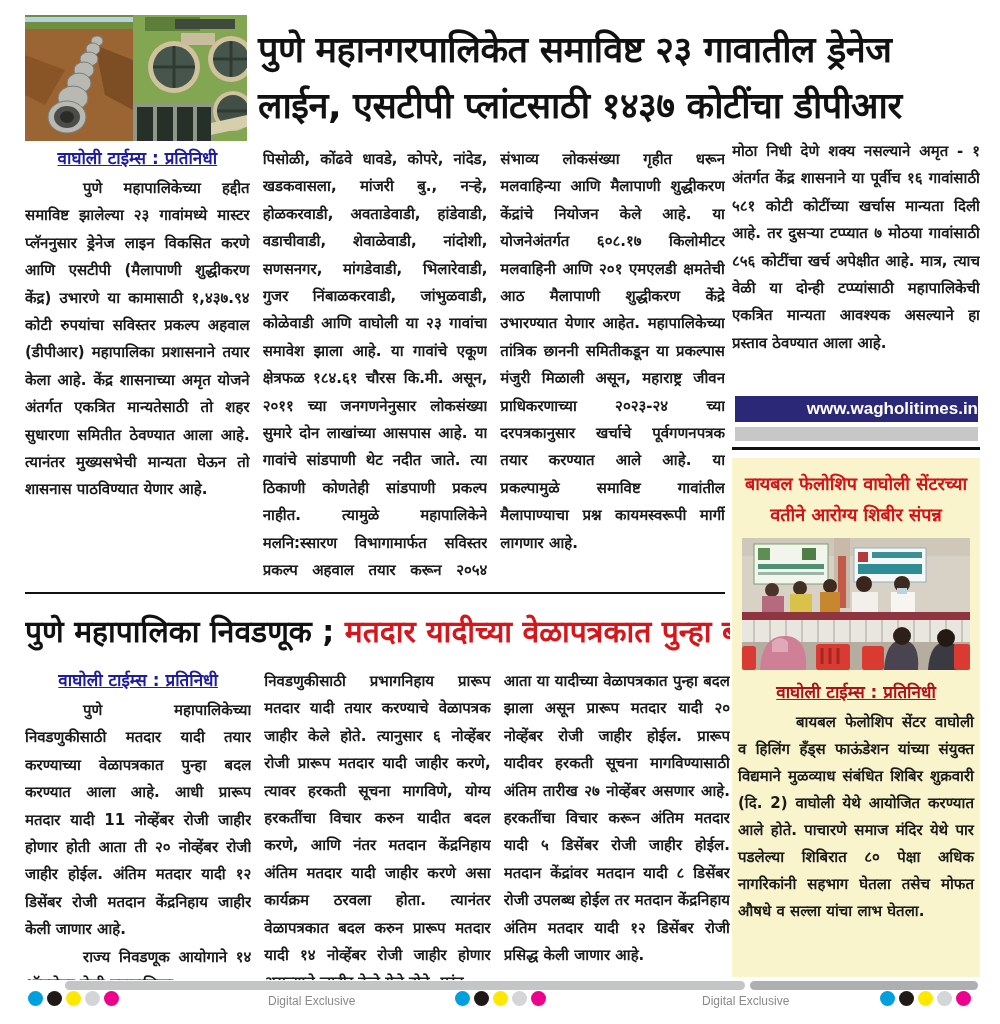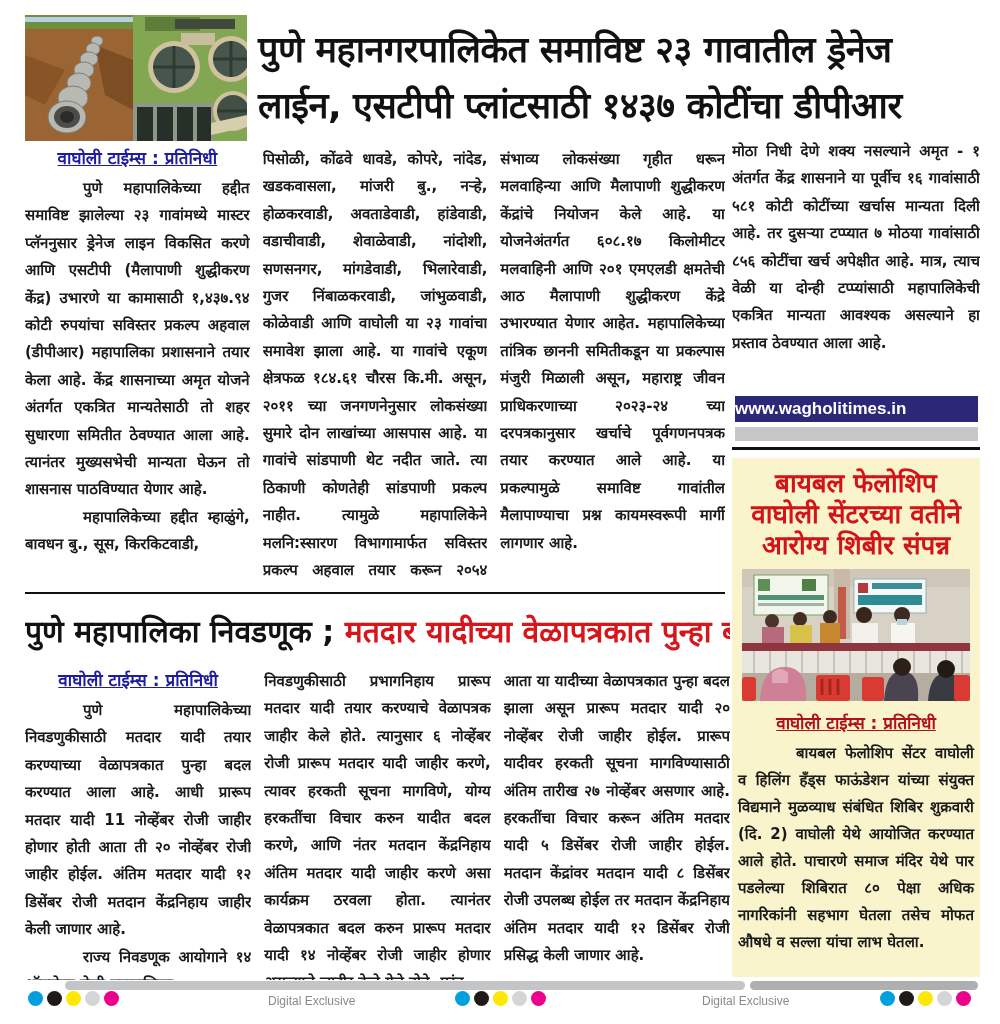--- a/index.html
+++ b/index.html
@@ -20,26 +20,26 @@
     text-decoration:underline; margin-bottom:6px; }
   .byline.red { color:#b01116; }
   .body-txt { font-size:15px; line-height:27.4px; font-weight:bold; color:#1a1a1a;
     text-align:justify; }
   .body-txt p.indent { text-indent:58px; }
   .rule { position:absolute; background:#111; height:2px; }
 
   
   .col4wrap { position:absolute; left:732px; top:138px; width:248px; }
   .col4text { height:254px; overflow:hidden; }
-  .site-banner { margin:4px 2px 0 3px; background:#2c2878; color:#fff; text-align:left;
+  .site-banner { margin:4px 2px 0 3px; background:#2c2878; color:#fff; text-align:right;
     font-size:17px; font-weight:bold; padding:3px 0; font-family:"Liberation Sans",sans-serif; }
   .gray-bar { margin:5px 2px 0 3px; background:#c7c7c7; height:14px; }
   .col4rule { margin:6px 0 0 0; background:#111; height:3px; }
   .sidebar { margin-top:8px; background:#faf4cd; padding:10px 6px 8px 6px; height:519px; overflow:hidden; }
-  .sidebar-headline { text-align:center; color:#d21317; font-weight:bold; font-size:26px;
+  .sidebar-headline { text-align:center; color:#d21317; font-weight:bold; font-size:18px;
     line-height:31px; margin-bottom:8px; }
   .photo2 { width:228px; height:132px; margin:0 auto 10px auto; }
   .sidebar .body-txt { font-size:15px; line-height:27px; }
 
   
   .headline2 { position:absolute; left:25px; top:610px; width:705px; height:50px;
     font-size:30px; font-weight:bold; color:#111; white-space:nowrap; overflow:hidden; }
   .headline2 .red { color:#d7161b; }
   .a2cols { position:absolute; left:25px; top:668px; width:705px; height:312px;
     display:flex; gap:13px; }
@@ -103,21 +103,20 @@
     </svg>
   </div>
 
   <div class="headline1">पुणे महानगरपालिकेत समाविष्ट २३ गावातील ड्रेनेज लाईन, एसटीपी प्लांटसाठी १४३७ कोटींचा डीपीआर</div>
 
   <div class="a1cols">
     <div class="col">
       <div class="byline">वाघोली टाईम्स : प्रतिनिधी</div>
       <div class="body-txt">
         <p class="indent">पुणे महापालिकेच्या हद्दीत समाविष्ट झालेल्या २३ गावांमध्ये मास्टर प्लॅननुसार ड्रेनेज लाइन विकसित करणे आणि एसटीपी (मैलापाणी शुद्धीकरण केंद्र) उभारणे या कामासाठी १,४३७.९४ कोटी रुपयांचा सविस्तर प्रकल्प अहवाल (डीपीआर) महापालिका प्रशासनाने तयार केला आहे. केंद्र शासनाच्या अमृत योजने अंतर्गत एकत्रित मान्यतेसाठी तो शहर सुधारणा समितीत ठेवण्यात आला आहे. त्यानंतर मुख्यसभेची मान्यता घेऊन तो शासनास पाठविण्यात येणार आहे.</p>
-        <p class="indent">महापालिकेच्या हद्दीत म्हाळुंगे, बावधन बु., सूस, किरकिटवाडी,</p>
       </div>
     </div>
     <div class="col">
       <div class="body-txt">पिसोळी, कोंढवे धावडे, कोपरे, नांदेड, खडकवासला, मांजरी बु., नऱ्हे, होळकरवाडी, अवताडेवाडी, हांडेवाडी, वडाचीवाडी, शेवाळेवाडी, नांदोशी, सणसनगर, मांगडेवाडी, भिलारेवाडी, गुजर निंबाळकरवाडी, जांभुळवाडी, कोळेवाडी आणि वाघोली या २३ गावांचा समावेश झाला आहे. या गावांचे एकूण क्षेत्रफळ १८४.६१ चौरस कि.मी. असून, २०११ च्या जनगणनेनुसार लोकसंख्या सुमारे दोन लाखांच्या आसपास आहे. या गावांचे सांडपाणी थेट नदीत जाते. त्या ठिकाणी कोणतेही सांडपाणी प्रकल्प नाहीत. त्यामुळे महापालिकेने मलनि:स्सारण विभागामार्फत सविस्तर प्रकल्प अहवाल तयार करून २०५४ मधील</div>
     </div>
     <div class="col">
       <div class="body-txt">
         <p>संभाव्य लोकसंख्या गृहीत धरून मलवाहिन्या आणि मैलापाणी शुद्धीकरण केंद्रांचे नियोजन केले आहे. या योजनेअंतर्गत ६०८.१७ किलोमीटर मलवाहिनी आणि २०१ एमएलडी क्षमतेची आठ मैलापाणी शुद्धीकरण केंद्रे उभारण्यात येणार आहेत. महापालिकेच्या तांत्रिक छाननी समितीकडून या प्रकल्पास मंजुरी मिळाली असून, महाराष्ट्र जीवन प्राधिकरणाच्या २०२३-२४ च्या दरपत्रकानुसार खर्चाचे पूर्वगणनपत्रक तयार करण्यात आले आहे. या प्रकल्पामुळे समाविष्ट गावांतील मैलापाण्याचा प्रश्न कायमस्वरूपी मार्गी लागणार आहे.</p>
       </div>
     </div>

